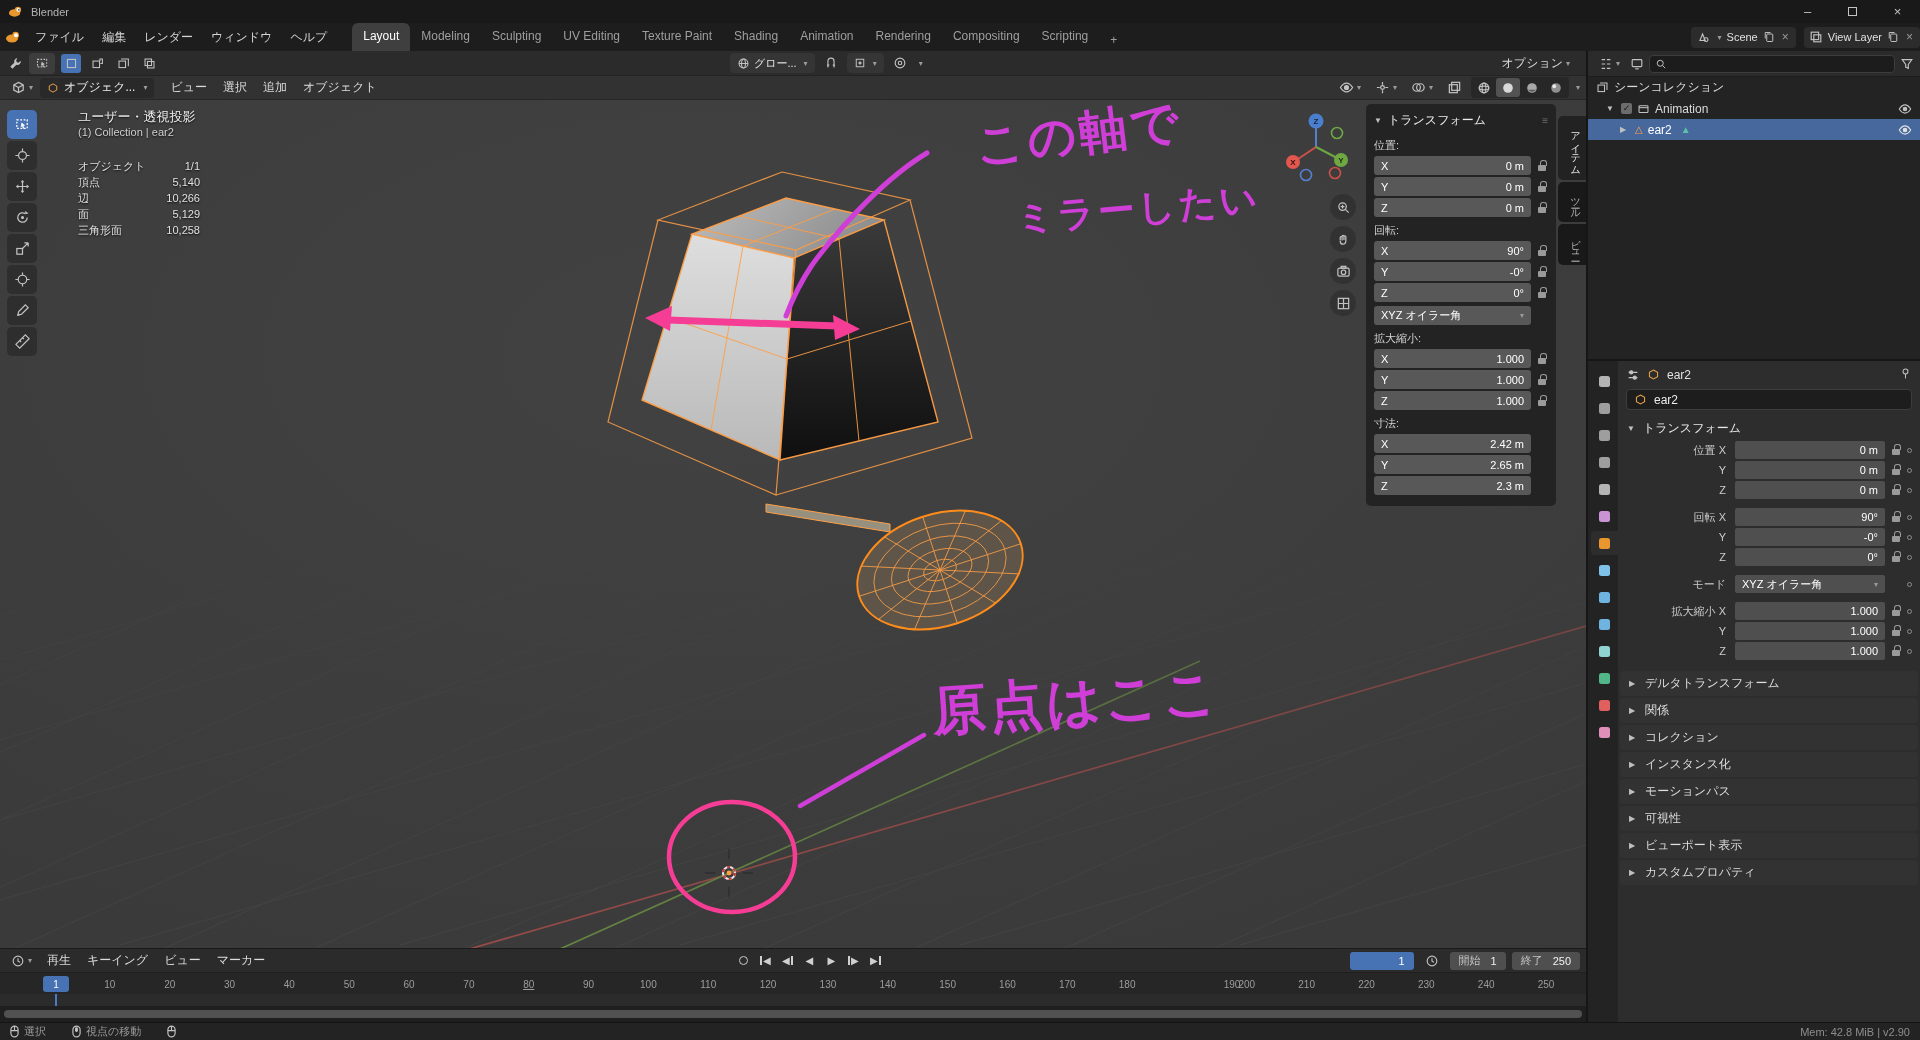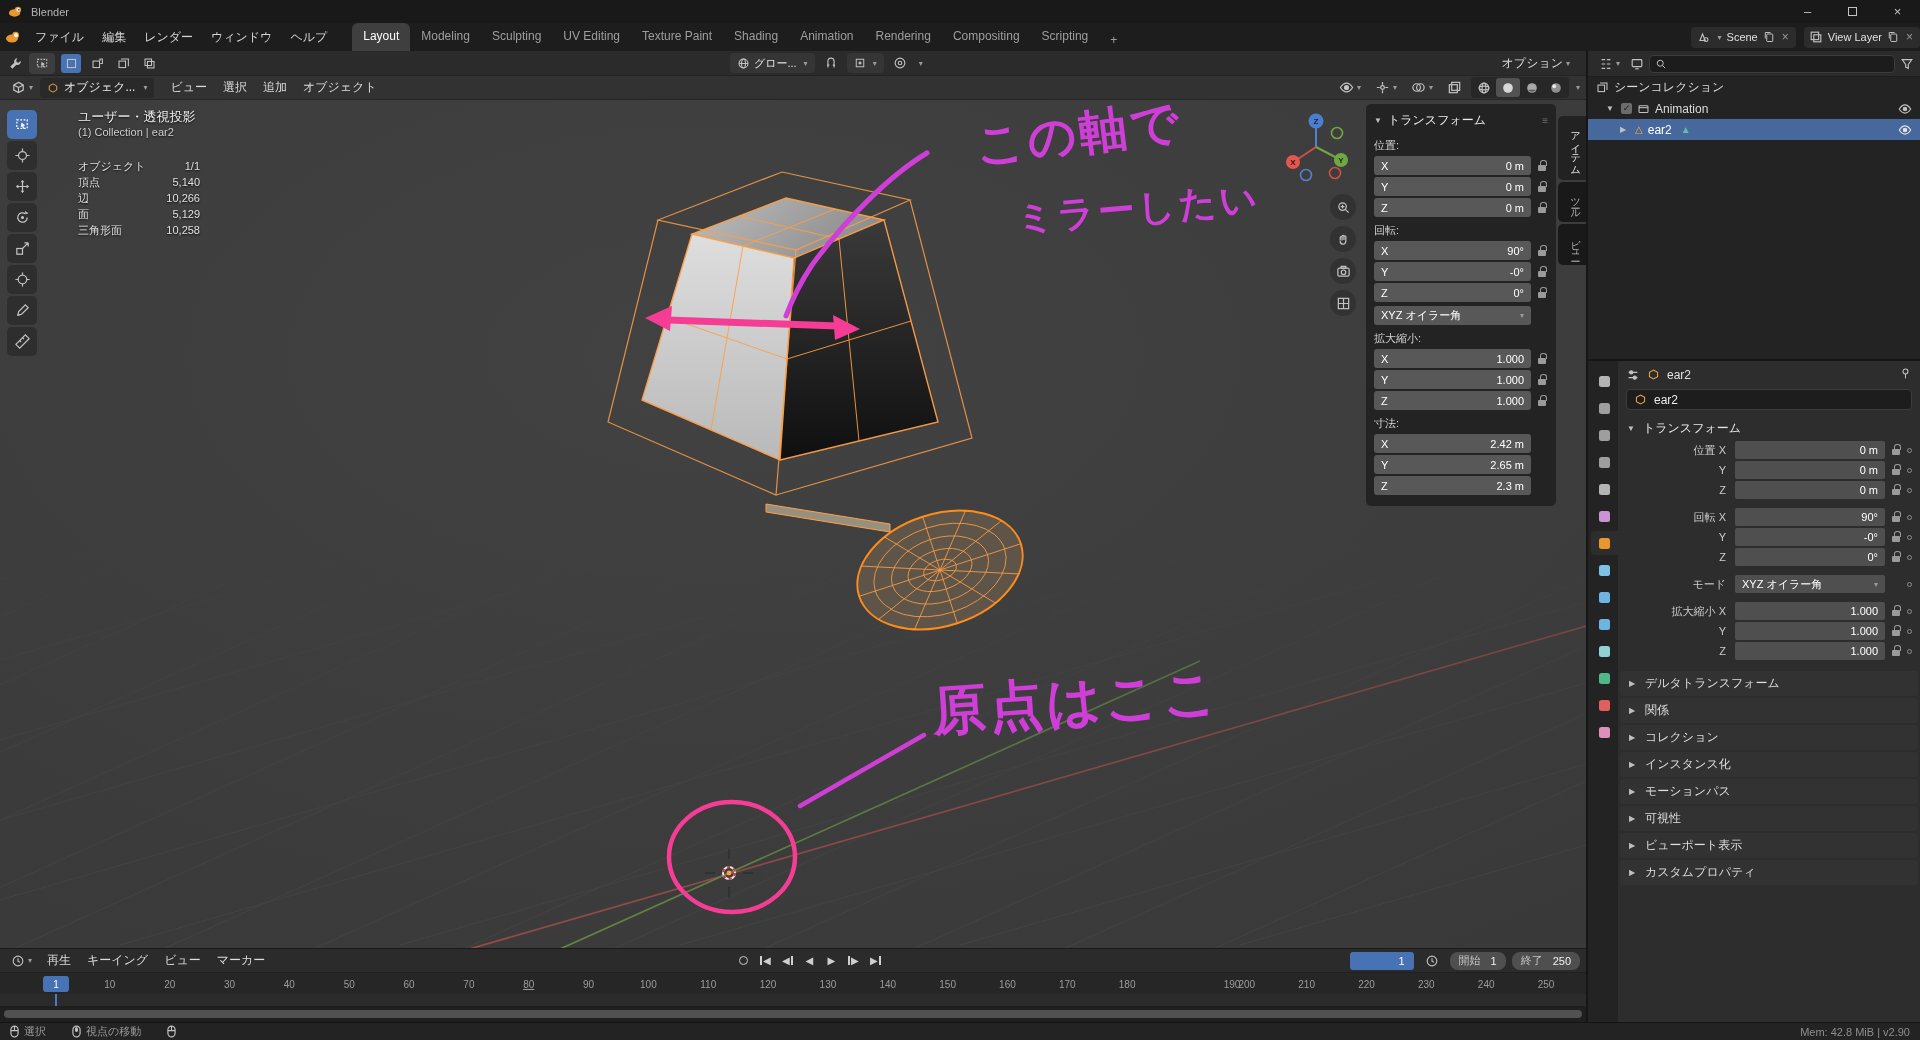--- a/index.html
+++ b/index.html
@@ -88,21 +88,21 @@
   .hand { position:absolute; font-weight:bold; color:var(--ann-text); letter-spacing:3px; z-index:7; white-space:nowrap; }
 
   
   .tl-header { height:24px; background:#2b2b2b; border-top:1px solid #1a1a1a; display:flex; align-items:center; padding:0 6px; gap:2px; }
   .transport { display:flex; gap:2px; margin-left:auto; margin-right:auto; align-items:center; }
   .tbtn { min-width:20px; height:18px; display:flex; align-items:center; justify-content:center; gap:1px; color:#d0d0d0; border-radius:3px; padding:0 2px; }
   .tchar { font-size:10px; line-height:1; }
   .tbar { width:2px; height:9px; background:#d0d0d0; }
   .rec { width:9px; height:9px; border:1.5px solid #c9c9c9; border-radius:50%; }
   .frame-field { width:64px; height:18px; background:#4772b3; border-radius:3px; color:#fff; display:flex; align-items:center; justify-content:flex-end; padding:0 9px; font-size:11px; margin:0 4px; }
-  .range-field { height:18px; background:#4f4f4f; border-radius:8px; color:#f0f0f0; display:flex; gap:10px; padding:0 9px; align-items:center; font-size:11px; margin-left:4px; }
+  .range-field { height:18px; background:#4f4f4f; border-radius:3px; color:#f0f0f0; display:flex; gap:10px; padding:0 9px; align-items:center; font-size:11px; margin-left:4px; }
   .range-field .rlab { color:#c4c4c4; }
   .tl-ruler { height:22px; background:#262626; position:relative; border-top:1px solid #1f1f1f; }
   .tick { position:absolute; bottom:4px; transform:translateX(-50%); font-size:10px; color:#9c9c9c; }
   .cf-badge { position:absolute; left:43px; top:3px; width:26px; height:16px; background:#4772b3; border-radius:3px; color:#fff; font-size:10px; display:flex; align-items:center; justify-content:center; z-index:2; }
   .tl-body { height:12px; background:#2b2b2b; position:relative; }
   .playhead { position:absolute; left:55px; top:0; width:2px; height:100%; background:#4c7bc4; }
   .tl-scroll { height:16px; background:#1f1f1f; padding:4px 4px; }
   .thumb { height:8px; background:#515151; border-radius:4px; width:100%; }
 
   

